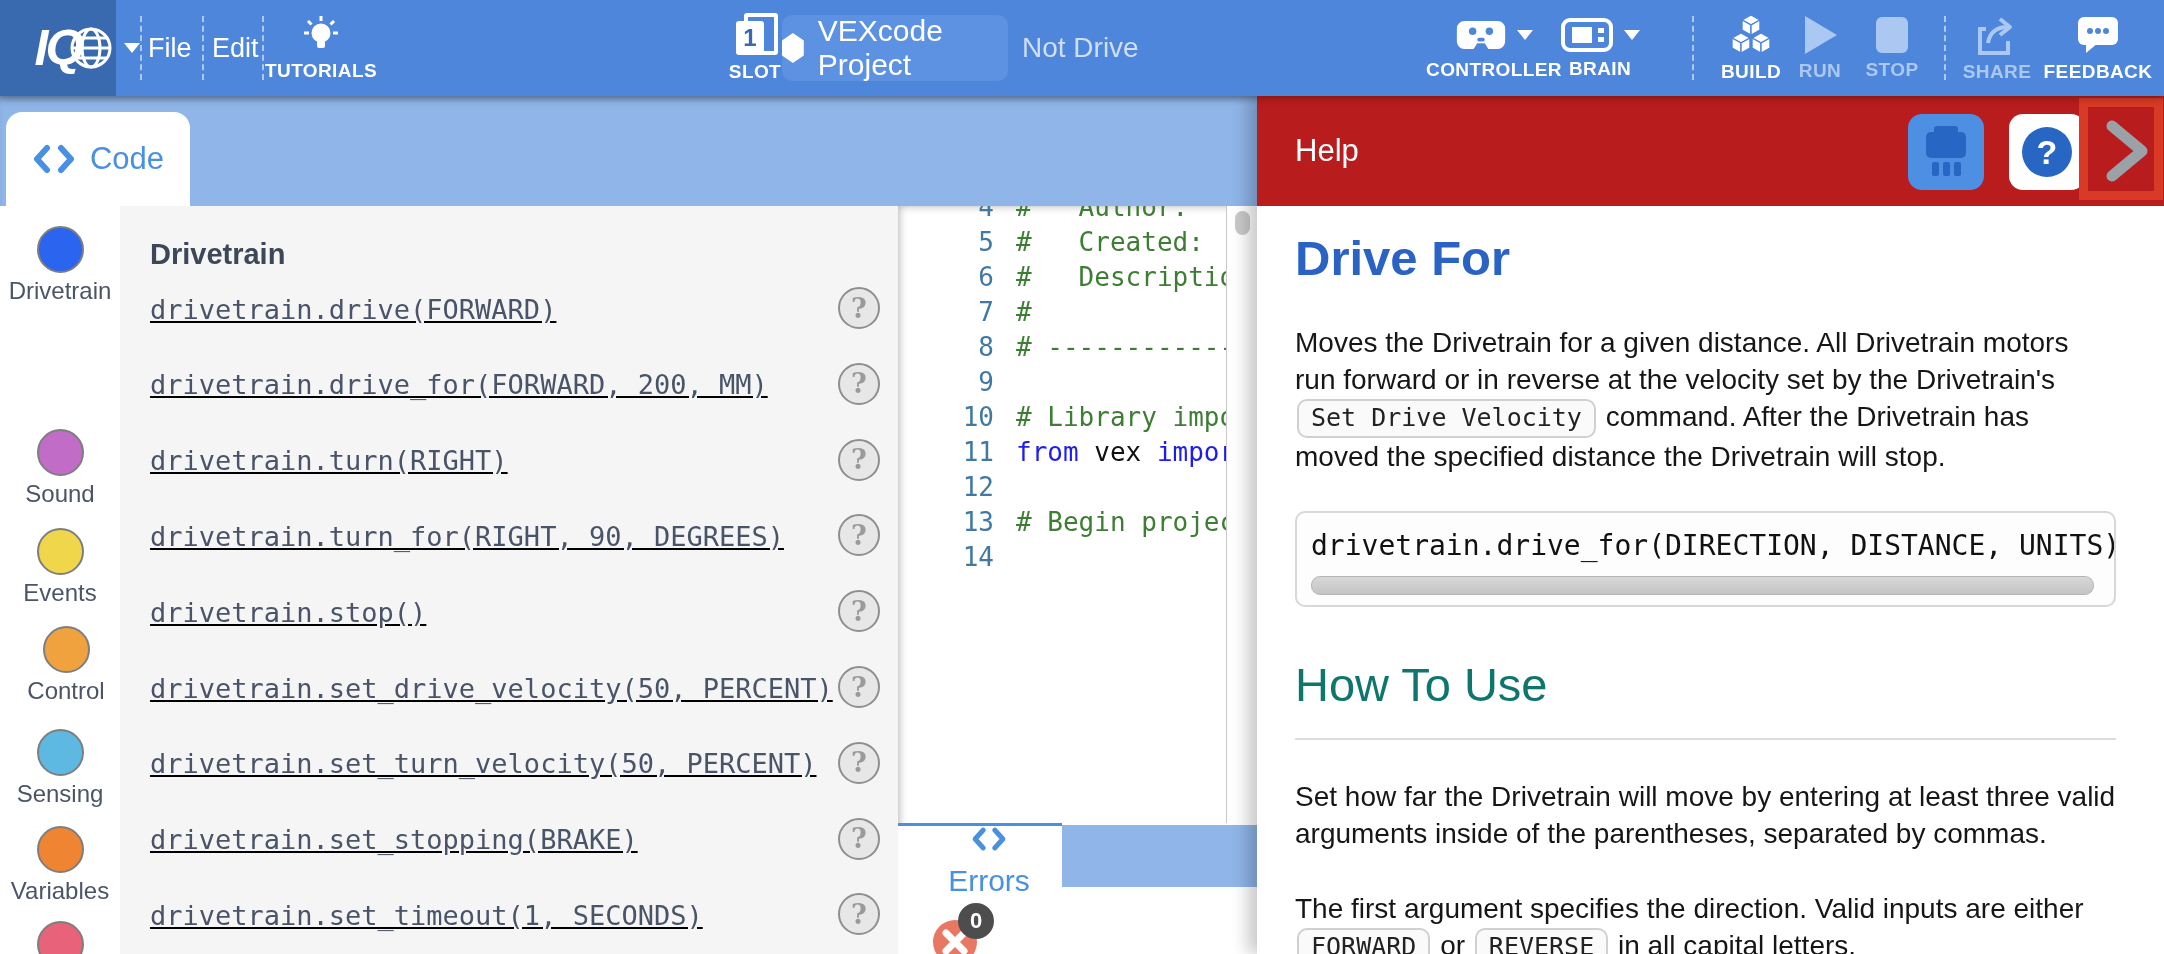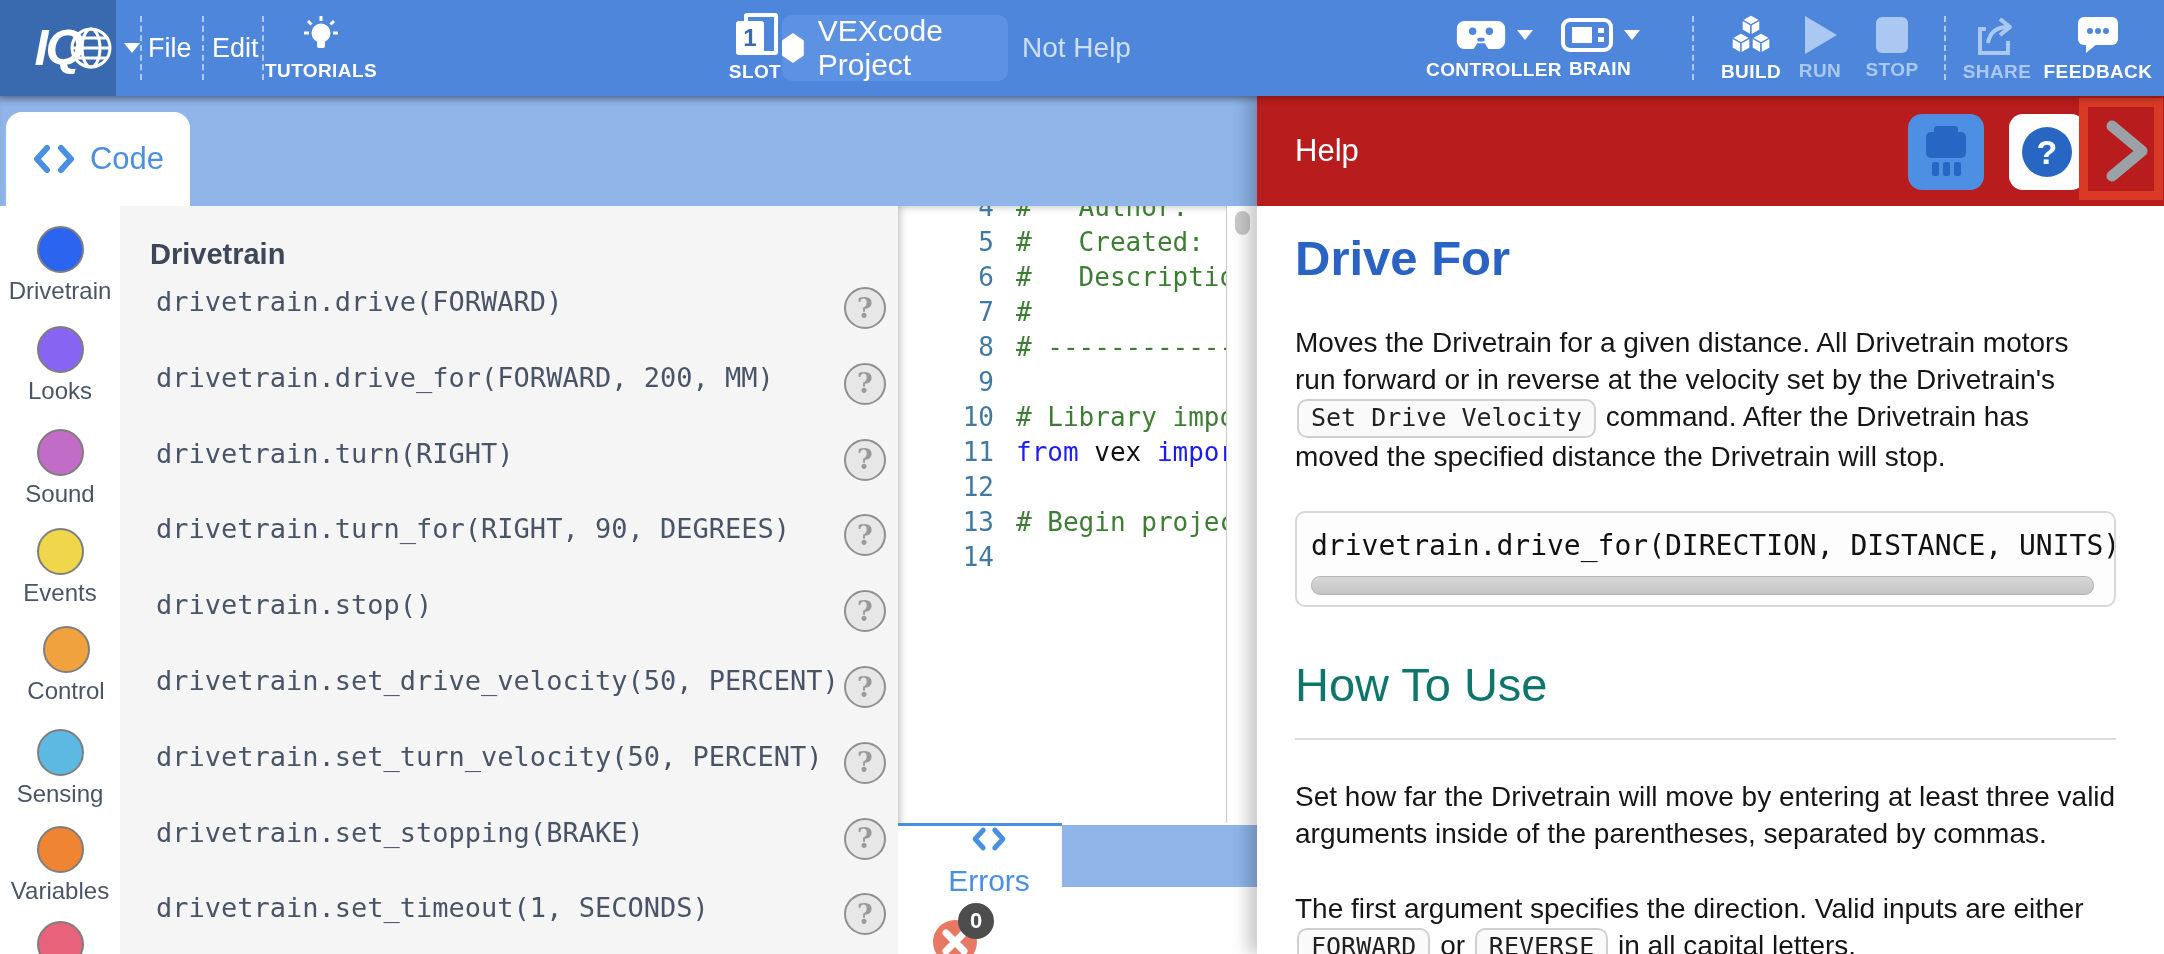--- a/index.html
+++ b/index.html
@@ -44,21 +44,21 @@
 
   
   .rail{position:absolute;left:0;top:206px;width:120px;height:748px;background:#fff;z-index:4;}
   .cat{position:absolute;left:0;width:120px;display:flex;flex-direction:column;align-items:center;cursor:pointer;}
   .cat-dot{width:47px;height:47px;border-radius:50%;border:2px solid #7e7e7e;box-sizing:border-box;}
   .cat-label{margin-top:4px;font-size:24px;color:#4b5566;}
 
   
   .cmdlist{position:absolute;left:120px;top:206px;width:778px;height:748px;background:#f5f5f6;z-index:3;overflow:hidden;}
   .cmd-section{position:absolute;left:30px;top:32px;font-size:29px;font-weight:bold;color:#3d4758;}
-  .cmd-row{position:absolute;left:6px;width:778px;height:46px;display:flex;align-items:flex-start;}
+  .cmd-row{position:absolute;left:0;width:778px;height:46px;display:flex;align-items:center;text-decoration:underline;}
   .cmd-text{margin-left:30px;font-family:"DejaVu Sans Mono",monospace;font-size:27px;color:#4a5468;white-space:pre;}
   .help-dot{position:absolute;right:18px;top:1px;width:42px;height:42px;border-radius:50%;
             background:#e7e7e7;border:2px solid #8f8f8f;box-sizing:border-box;color:#9a9a9a;
             font-size:27px;font-weight:bold;display:flex;align-items:center;justify-content:center;cursor:pointer;
             font-family:"DejaVu Serif",serif;}
 
   
   .editor{position:absolute;left:898px;top:206px;width:359px;height:617px;background:#fff;z-index:2;
           overflow:hidden;box-shadow:inset 7px 6px 8px -6px rgba(0,0,0,.3);}
   .ed-lines{position:absolute;left:0;top:-17px;width:600px;}
@@ -159,21 +159,21 @@
             <span>1</span>
           </span>
       </span>
       <span class="tb-label">SLOT</span>
     </div>
 
     <div class="project-btn">
       <span class="hexagon"></span>
       <span>VEXcode Project</span>
     </div>
-    <div class="not-saved">Not Help</div>
+    <div class="not-saved">Not Drive</div>
 
     <div class="tb-item" style="left:1448px;width:92px">
       <span style="display:flex;align-items:center;gap:10px">
         <span>
           <svg width="52" height="40" viewBox="0 0 56 42">
             <path d="M10 6 h36 a8 8 0 0 1 8 8 v14 a8 8 0 0 1 -8 8 h-10 l-4-6 h-8 l-4 6 h-10 a8 8 0 0 1 -8-8 v-14 a8 8 0 0 1 8-8z" fill="#fff"></path>
             <circle cx="19" cy="17" r="4" fill="#4e86dc"></circle>
               <circle cx="37" cy="17" r="4" fill="#4e86dc"></circle>
             <rect x="24" y="24" width="8" height="4" rx="2" fill="#4e86dc"></rect>
           </svg>
@@ -277,24 +277,20 @@
       </svg>
     </span>
     <span>Code</span>
   </div>
 
   <div class="rail" id="rail">
       <div class="cat" style="top: 20px;">
         <div class="cat-dot" style="background: rgb(43, 101, 239);"></div>
         <div class="cat-label">Drivetrain</div>
       </div>
-      <div class="cat" style="top: 120px;">
-        <div class="cat-dot" style="background: rgb(135, 101, 242);"></div>
-        <div class="cat-label">Looks</div>
-      </div>
       <div class="cat" style="top: 223px;">
         <div class="cat-dot" style="background: rgb(193, 108, 198);"></div>
         <div class="cat-label">Sound</div>
       </div>
       <div class="cat" style="top: 322px;">
         <div class="cat-dot" style="background: rgb(240, 214, 74);"></div>
         <div class="cat-label">Events</div>
       </div>
       <div class="cat" style="top: 420px; padding-left: 6px;">
         <div class="cat-dot" style="background: rgb(240, 162, 62);"></div>

